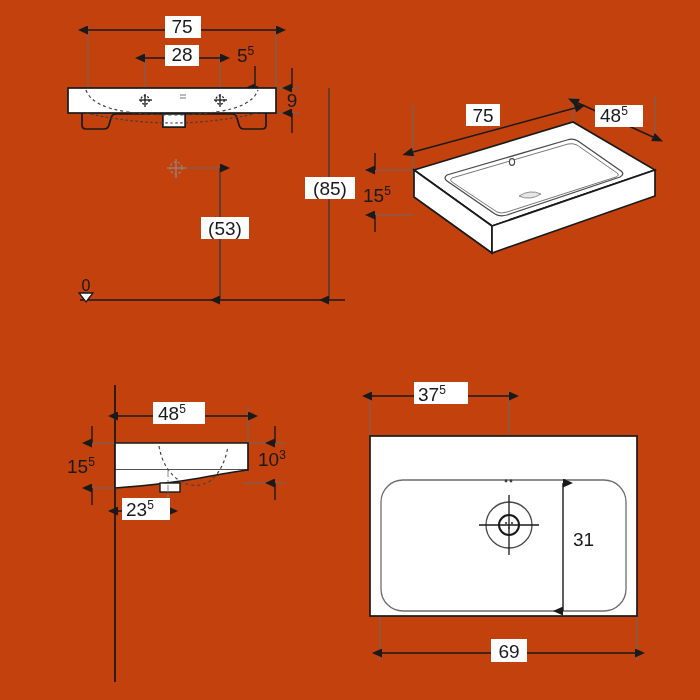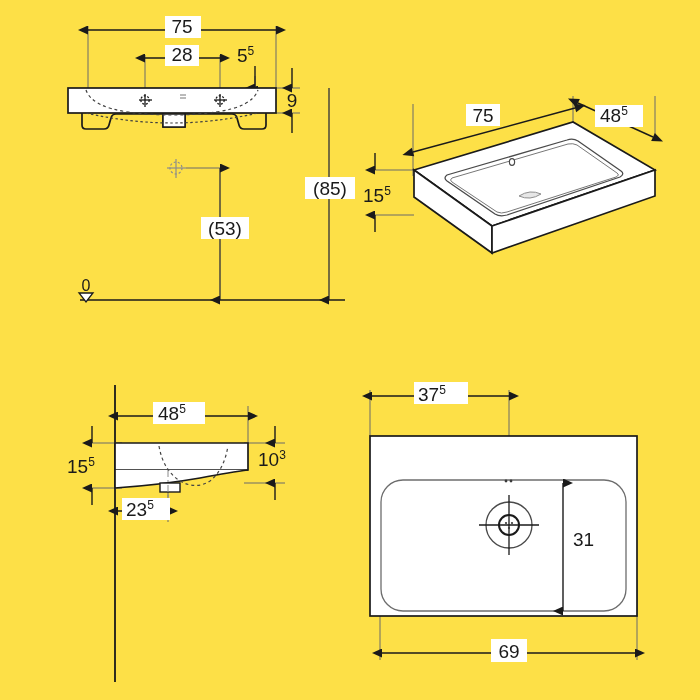--- a/index.html
+++ b/index.html
@@ -4,21 +4,21 @@
 <style>
   html, body {
     margin: 0;
     padding: 0;
     background: #ffffff;
   }
   #sheet {
     position: relative;
     width: 700px;
     height: 700px;
-    background: #fde047;
+    background: #c2410c;
     font-family: "Liberation Sans", sans-serif;
     overflow: hidden;
   }
   #sheet svg {
     display: block;
   }
   text {
     font-family: "Liberation Sans", sans-serif;
     fill: #1a1a1a;
   }

